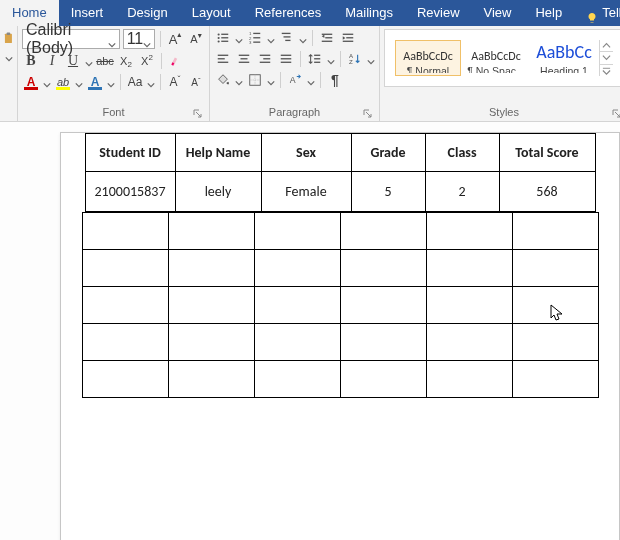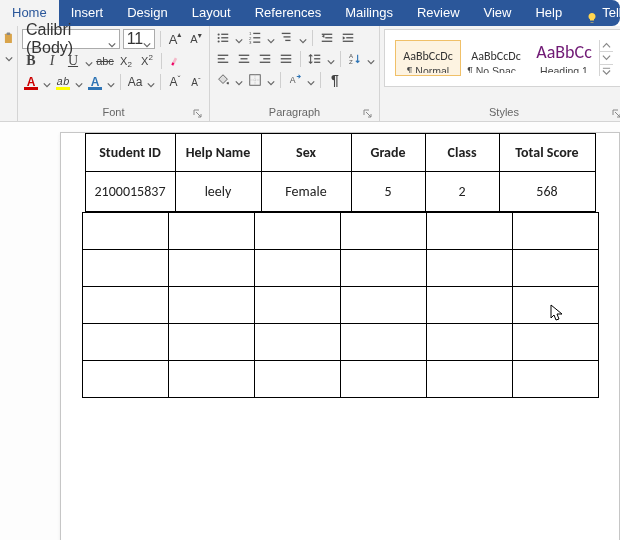--- a/index.html
+++ b/index.html
@@ -1,18 +1,18 @@
 <!DOCTYPE html>
 <html><head>
 <meta charset="utf-8">
 <style>
   * { box-sizing: border-box; margin: 0; padding: 0; }
   body { font-family: "Segoe UI", Tahoma, sans-serif; font-size: 12px; background: #fff; width: 620px; height: 540px; overflow: hidden; color: #333; }
   
-  .tabbar { display: flex; background: #2b579a; height: 26px; align-items: flex-end; border-radius: 8px; }
+  .tabbar { display: flex; background: #2b579a; height: 26px; align-items: flex-end; }
   .tabbar .spacer { width: 18px; }
   .tab { padding: 0 12px; color: #fff; line-height: 26px; cursor: pointer; font-size: 13px; }
   .tab.active { background: #f3f3f3; color: #2b579a; }
   .tab.tell { display: flex; align-items: center; gap: 4px; }
   .bulb { width: 12px; height: 12px; display: inline-block; }
   .bulb svg { width: 100%; height: 100%; }
 
   .ribbon { background: #f3f3f3; border-bottom: 1px solid #d4d4d4; display: flex; height: 96px; }
   .group { border-right: 1px solid #d4d4d4; padding: 3px 4px 0 4px; display: flex; flex-direction: column; position: relative; }
   .group-label { font-size: 11px; color: #666; text-align: center; padding: 2px 0 3px 0; margin-top: auto; position: relative; }
@@ -41,21 +41,21 @@
   .colorbar { position: absolute; bottom: 1px; left: 2px; right: 2px; height: 3px; }
   .dd { width: 8px; height: 8px; }
   .dd svg { width: 8px; height: 8px; }
 
   .para-group { width: 176px; }
   .styles-group { flex: 1; }
   .style-gallery { display: flex; gap: 2px; padding: 10px; border: 1px solid #d4d4d4; background: #fff; height: 58px; position: relative; }
   .style-item { width: 66px; border: 1px solid transparent; display: flex; flex-direction: column; align-items: center; justify-content: center; padding: 2px; }
   .style-item.sel { border: 1px solid #f0c068; background: #fdf3e1; }
   .style-prev { font-family: Calibri, sans-serif; font-size: 12px; color: #333; height: 28px; display: flex; align-items: flex-end; overflow: hidden; white-space: nowrap; }
-  .style-prev.h1 { color: #701a75; font-size: 18px; }
+  .style-prev.h1 { color: #1d4ed8; font-size: 18px; }
   .style-name { font-size: 10.5px; color: #444; margin-top: 2px; white-space: nowrap; overflow: hidden; max-width: 64px; }
   .gallery-scroll { width: 14px; display: flex; flex-direction: column; border-left: 1px solid #d4d4d4; }
   .gallery-scroll div { flex: 1; display: flex; align-items: center; justify-content: center; border-bottom: 1px solid #d4d4d4; }
   .gallery-scroll div:last-child { border-bottom: none; }
   .gallery-scroll svg { width: 9px; height: 9px; }
 
   .doc-area { background: #fdfdfd; padding: 10px 0 0 60px; position: relative; height: calc(540px - 26px - 96px); overflow: hidden; }
   .page { background: #fff; border: 1px solid #c6c6c6; width: 560px; min-height: 430px; box-shadow: 0 1px 3px rgba(0,0,0,0.08); }
   .page-inner { padding: 0 8px 20px 8px; }
 
@@ -151,21 +151,21 @@
             <path d="M4 18l3 2 2-4-3-2z" fill="#e06"></path>
           </svg>
         </span>
     </div>
     <div class="row">
       <span class="ibtn" style="color:#c00;font-weight:bold;">A<span class="colorbar" style="background:#c00;"></span></span>
       <span class="dd"><svg viewBox="0 0 10 10">
             <path d="M1 3l4 4 4-4" fill="none" stroke="#666" stroke-width="1.5"></path>
           </svg></span>
       <span class="ibtn">
-          <span style="font-style:italic;font-size:11px;font-family:Liberation Mono, monospace;">ab</span>
+          <span style="font-style:italic;font-size:11px;">ab</span>
           <span class="colorbar" style="background:#ffff00;"></span>
         </span>
       <span class="dd"><svg viewBox="0 0 10 10">
             <path d="M1 3l4 4 4-4" fill="none" stroke="#666" stroke-width="1.5"></path>
           </svg></span>
       <span class="ibtn" style="color:#2e74b5;font-weight:bold;">A<span class="colorbar" style="background:#2e74b5;"></span></span>
       <span class="dd"><svg viewBox="0 0 10 10">
             <path d="M1 3l4 4 4-4" fill="none" stroke="#666" stroke-width="1.5"></path>
           </svg></span>
       <span class="sep"></span>

